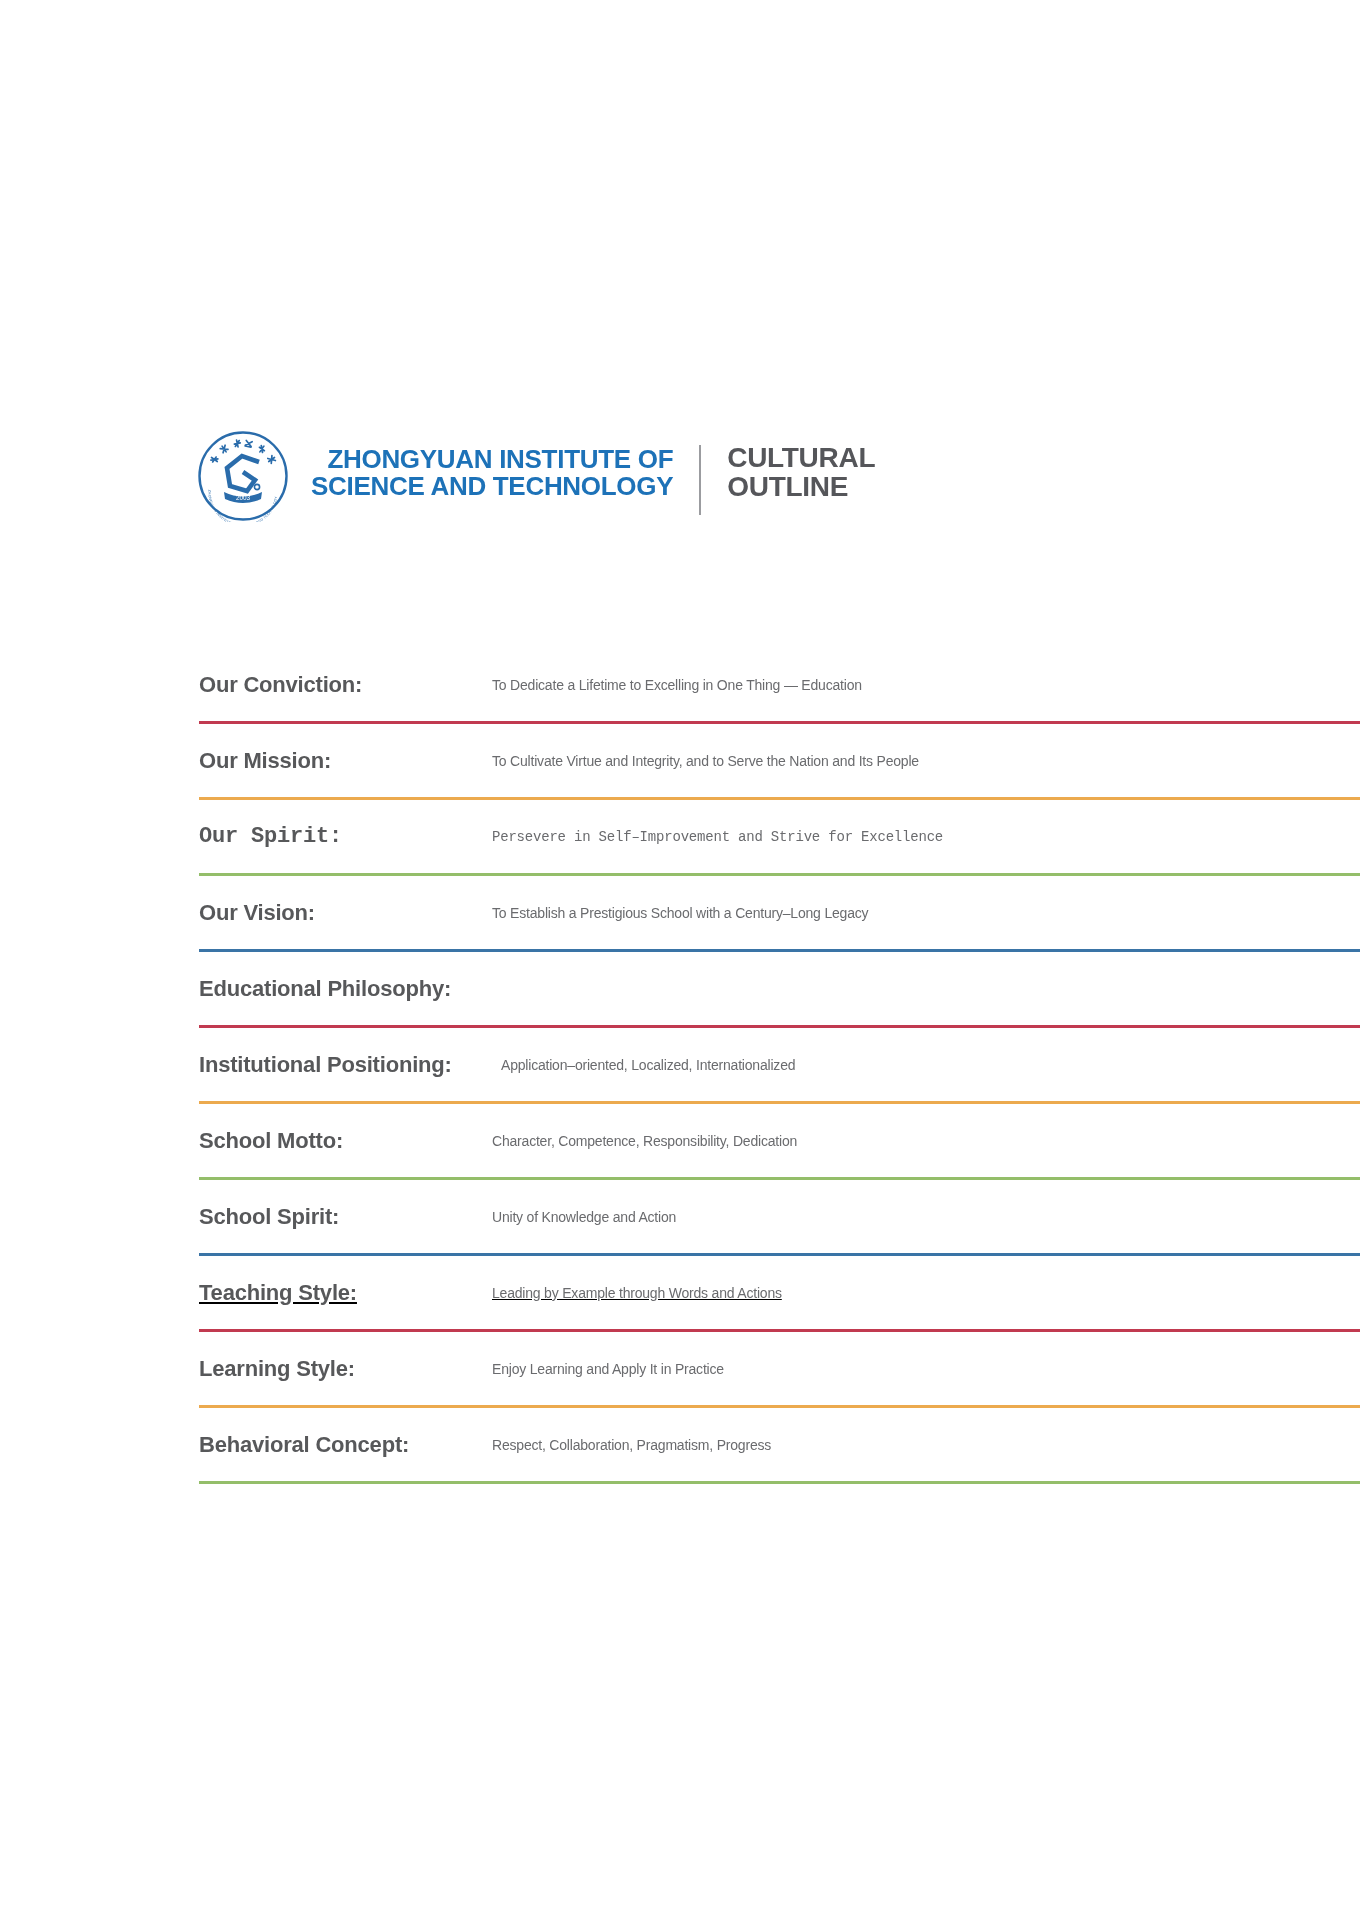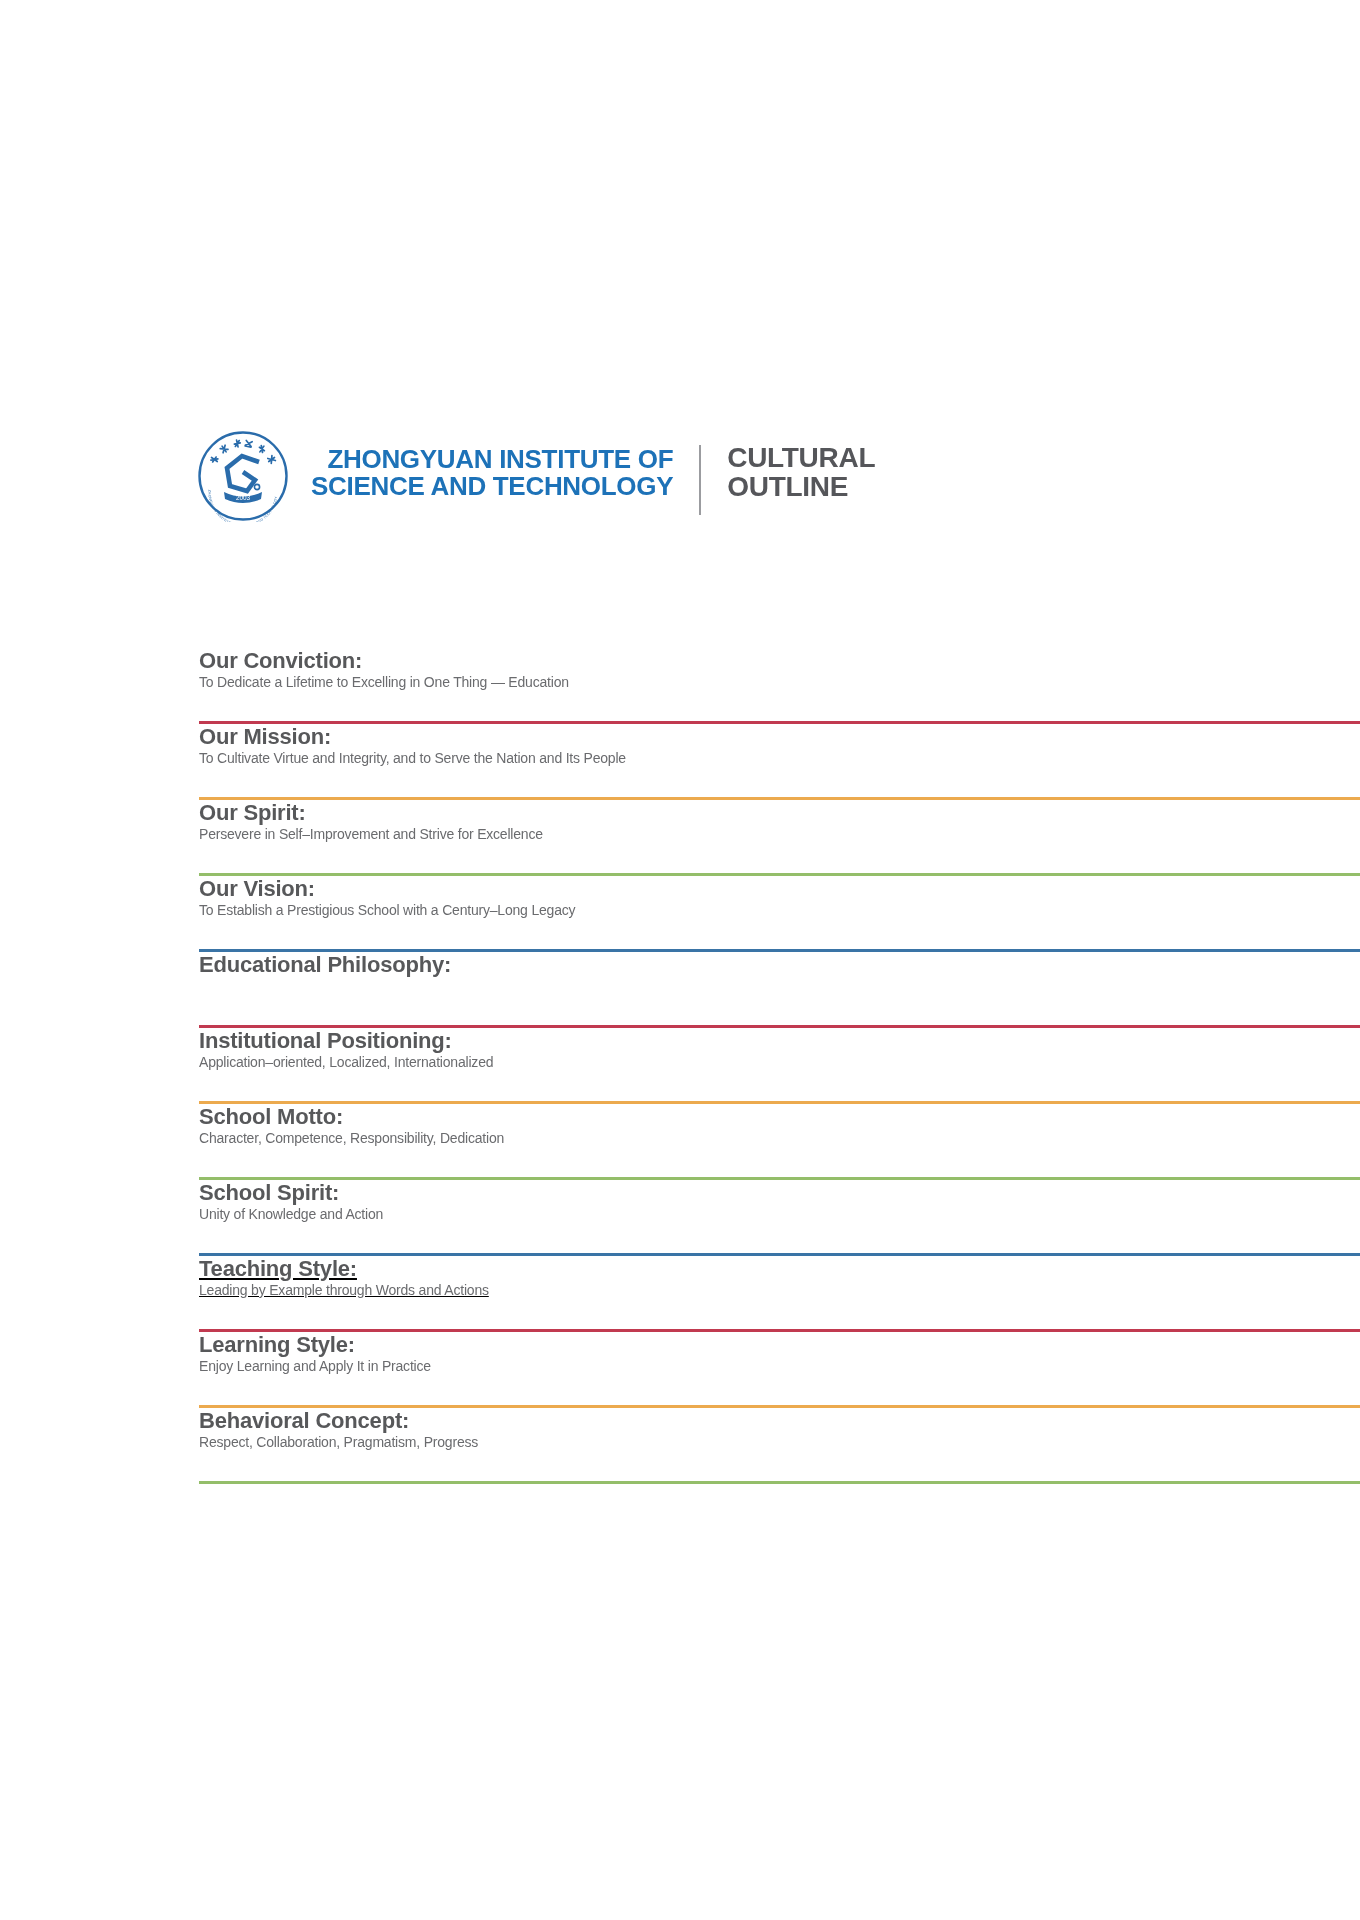--- a/index.html
+++ b/index.html
@@ -19,21 +19,21 @@
   }
   .v-divider{width:2px;height:70px;background:#9b9ca0;margin:15px 0 0 26px;}
   .doc-title{margin-left:26px;padding-top:13px;}
   .doc-title div{
     font-size:28px;font-weight:bold;color:#55565a;line-height:29px;
     letter-spacing:-0.3px;white-space:nowrap;
   }
 
   
   .outline{position:absolute;left:199px;right:0;top:648px;}
-  .row{height:73px;border-bottom:3px solid #ccc;display:flex;align-items:flex-start;flex-direction:column;}
+  .row{height:73px;border-bottom:3px solid #ccc;display:flex;align-items:center;}
   .row .label{
     width:293px;flex-shrink:0;font-weight:bold;color:#57585a;
     font-size:22px;letter-spacing:-0.2px;white-space:nowrap;
   }
   .row .value{
     color:#6a6b6e;font-size:14px;letter-spacing:-0.2px;white-space:nowrap;
   }
 </style>
 </head>
 <body>
@@ -101,35 +101,35 @@
   <div class="row" style="border-bottom-color: rgb(193, 58, 80);">
     <div class="label">Our Conviction:</div>
     <div class="value">To Dedicate a Lifetime to Excelling in One Thing — Education</div>
   </div>
 
   <div class="row" style="border-bottom-color: rgb(236, 170, 78);">
     <div class="label">Our Mission:</div>
     <div class="value">To Cultivate Virtue and Integrity, and to Serve the Nation and Its People</div>
   </div>
 
-  <div class="row" style="border-bottom-color: rgb(148, 190, 106);">
+  <div class="row" style="border-bottom-color: rgb(148, 190, 106); font-family: Liberation Mono, monospace;">
     <div class="label">Our Spirit:</div>
     <div class="value">Persevere in Self–Improvement and Strive for Excellence</div>
   </div>
 
   <div class="row" style="border-bottom-color: rgb(58, 116, 166);">
     <div class="label">Our Vision:</div>
     <div class="value">To Establish a Prestigious School with a Century–Long Legacy</div>
   </div>
 
   <div class="row" style="border-bottom-color: rgb(193, 58, 80); gap: 28px;">
     <div class="label">Educational Philosophy:</div>
   </div>
 
-  <div class="row" style="border-bottom-color: rgb(236, 170, 78);">
+  <div class="row" style="border-bottom-color: rgb(236, 170, 78); gap: 9px;">
     <div class="label">Institutional Positioning:</div>
     <div class="value">Application–oriented, Localized, Internationalized</div>
   </div>
 
   <div class="row" style="border-bottom-color: rgb(148, 190, 106);">
     <div class="label">School Motto:</div>
     <div class="value">Character, Competence, Responsibility, Dedication</div>
   </div>
 
   <div class="row" style="border-bottom-color: rgb(58, 116, 166);">

